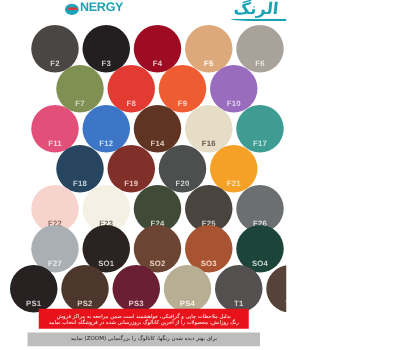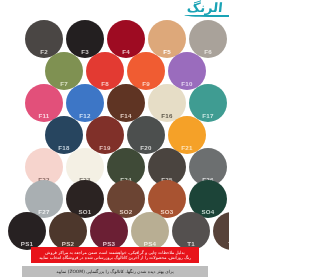--- a/index.html
+++ b/index.html
@@ -88,20 +88,27 @@
     font-family:"DejaVu Sans",sans-serif;
   }
 </style>
 </head>
 <body>
 
 <div class="page">
 
   <div class="header">
 
+    <div class="brand-left">
+      <span class="brand-mark">
+        <span class="ring"></span>
+        <span class="bar"></span>
+      </span>
+      <span class="brand-text">NERGY</span>
+    </div>
 
     <div class="brand-right">
       <span>الرنگ</span>
       <span class="swoosh"></span>
     </div>
 
   </div>
 
   <div class="grid">
       <div class="row" style="left: 25px; top: 0px;">

